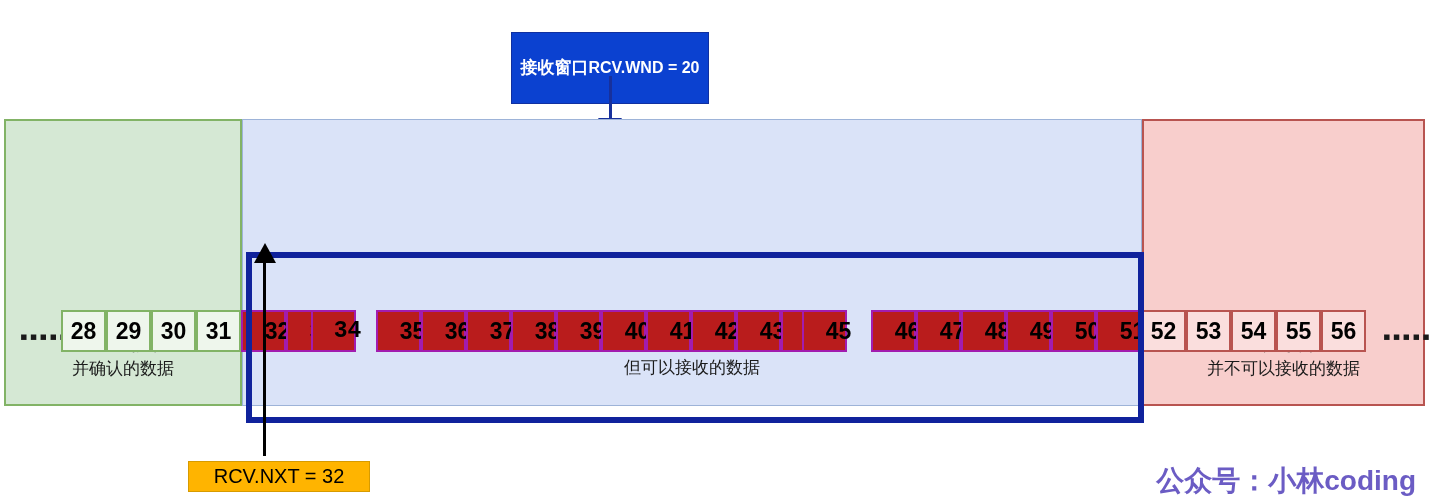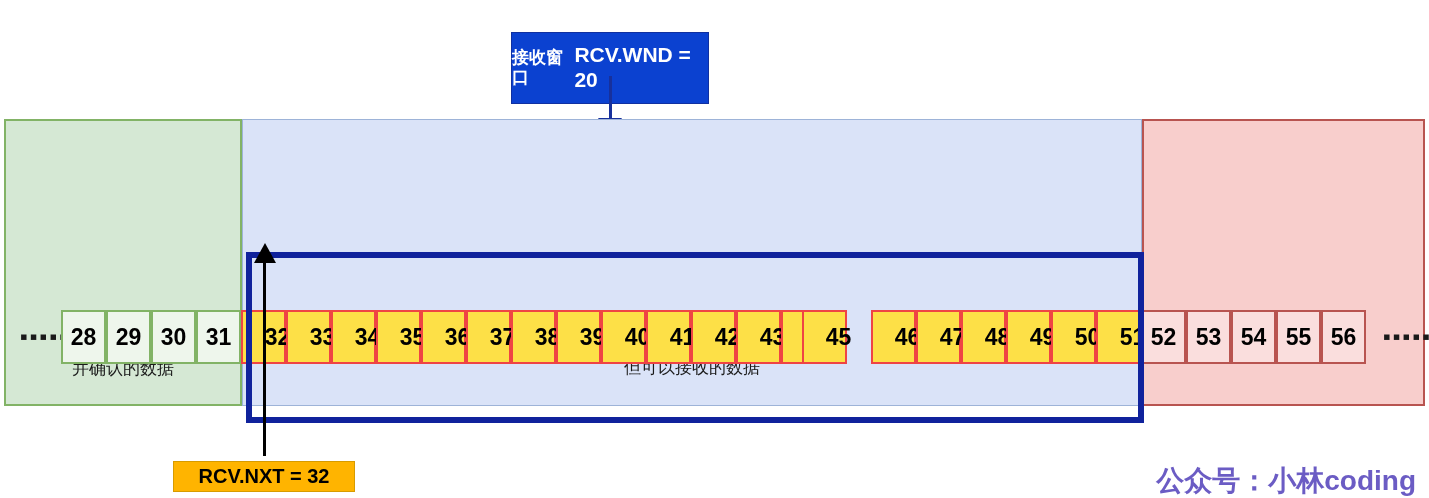--- a/index.html
+++ b/index.html
@@ -36,21 +36,21 @@
     display: flex;
     align-items: center;
     justify-content: center;
     line-height: 1.18;
     font-size: 17px;
     font-weight: bold;
     box-sizing: border-box;
     margin-top: 28px;
   }
   .wnd-box .l1 { font-size: 17px; }
-  .wnd-box .l2 { font-size: 21px; }
+  .wnd-box .l2 { font-size: 16px; text-align: center; }
 
   
   .wnd-arrow-stem {
     position: absolute;
     left: 609px;
     top: 76px;
     width: 3px;
     height: 46px;
     background: #17309c;
   }
@@ -125,37 +125,37 @@
   .cells {
     position: absolute;
     left: 0;
     top: 191px;
     height: 50px;
   }
   .cell {
     position: absolute;
     top: 0;
     width: 45px;
-    height: 54px;
+    height: 42px;
     box-sizing: border-box;
     display: flex;
     align-items: center;
     justify-content: center;
     font-size: 23px;
     font-weight: bold;
     color: #000;
   }
   .cell.green {
     background: #eef6ec;
     border: 2px solid #82b366;
     margin-left: -2px;
   }
   .cell.blue {
-    background: #fde047;
-    border: 2px solid #ef4444;
+    background: #b91c1c;
+    border: 2px solid #a21caf;
     margin-left: -2px;
     padding-left: 28px;
   }
   .cell.red {
     background: #fadedd;
     border: 2px solid #b85450;
     margin-left: -2px;
   }
 
   .dots {
@@ -183,32 +183,32 @@
     position: absolute;
     left: 254px;
     top: 243px;
     width: 0; height: 0;
     border-left: 11px solid transparent;
     border-right: 11px solid transparent;
     border-bottom: 20px solid #000;
   }
   .nxt-box {
     position: absolute;
-    left: 173px;
+    left: 188px;
     top: 461px;
     width: 182px;
     height: 31px;
     background: #ffb400;
     border: 1px solid #d79b00;
     box-sizing: border-box;
     display: flex;
     align-items: center;
     justify-content: center;
     font-size: 20px;
-    font-weight: bold;
+    font-weight: normal;
     color: #000;
   }
 
   
   .watermark {
     position: absolute;
     right: 13px;
     top: 462px;
     font-size: 28px;
     font-weight: bold;
@@ -243,34 +243,35 @@
         <div>#1 + #2</div>
         <div>已成功接收</div>
         <div>并确认的数据</div>
       </div>
     </div>
 
     <div class="seg seg-right">
       <div class="seg-label">
         <div>#4</div>
         <div>未收到数据</div>
+        <div>并不可以接收的数据</div>
       </div>
     </div>
 
     <div class="dots dots-left">▪▪▪▪▪</div>
     <div class="dots dots-right">▪▪▪▪▪</div>
 
     <div class="cells" id="cell-row">
         <div class="cell green" style="left: 59px;">28</div>
         <div class="cell green" style="left: 104px;">29</div>
         <div class="cell green" style="left: 149px;">30</div>
         <div class="cell green" style="left: 194px;">31</div>
         <div class="cell blue" style="left: 239px;">32</div>
         <div class="cell blue" style="left: 284px;">33</div>
-        <div class="cell blue" style="left: 329px;">34</div>
+        <div class="cell blue" style="left: 309px; font-family: Liberation Mono, monospace;">34</div>
         <div class="cell blue" style="left: 374px;">35</div>
         <div class="cell blue" style="left: 419px;">36</div>
         <div class="cell blue" style="left: 464px;">37</div>
         <div class="cell blue" style="left: 509px;">38</div>
         <div class="cell blue" style="left: 554px;">39</div>
         <div class="cell blue" style="left: 599px;">40</div>
         <div class="cell blue" style="left: 644px;">41</div>
         <div class="cell blue" style="left: 689px;">42</div>
         <div class="cell blue" style="left: 734px;">43</div>
         <div class="cell blue" style="left: 779px;">44</div>

